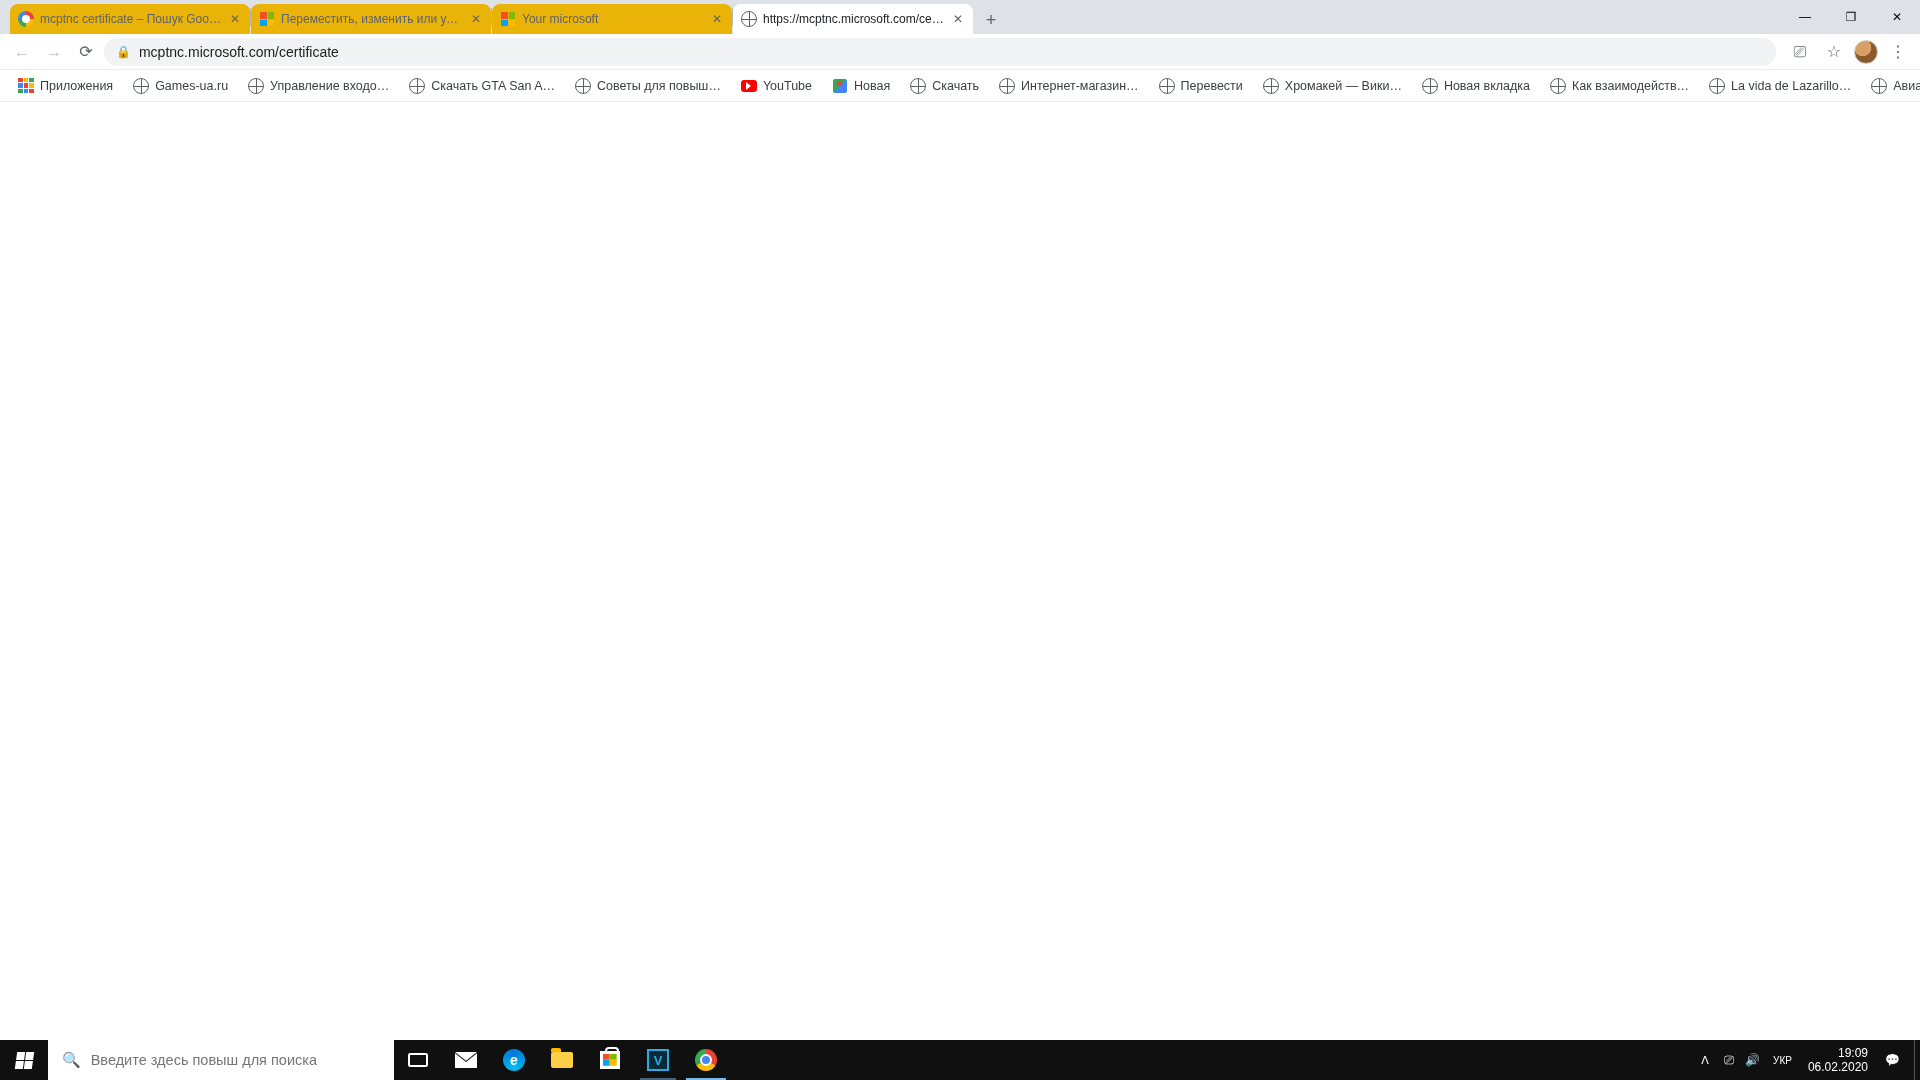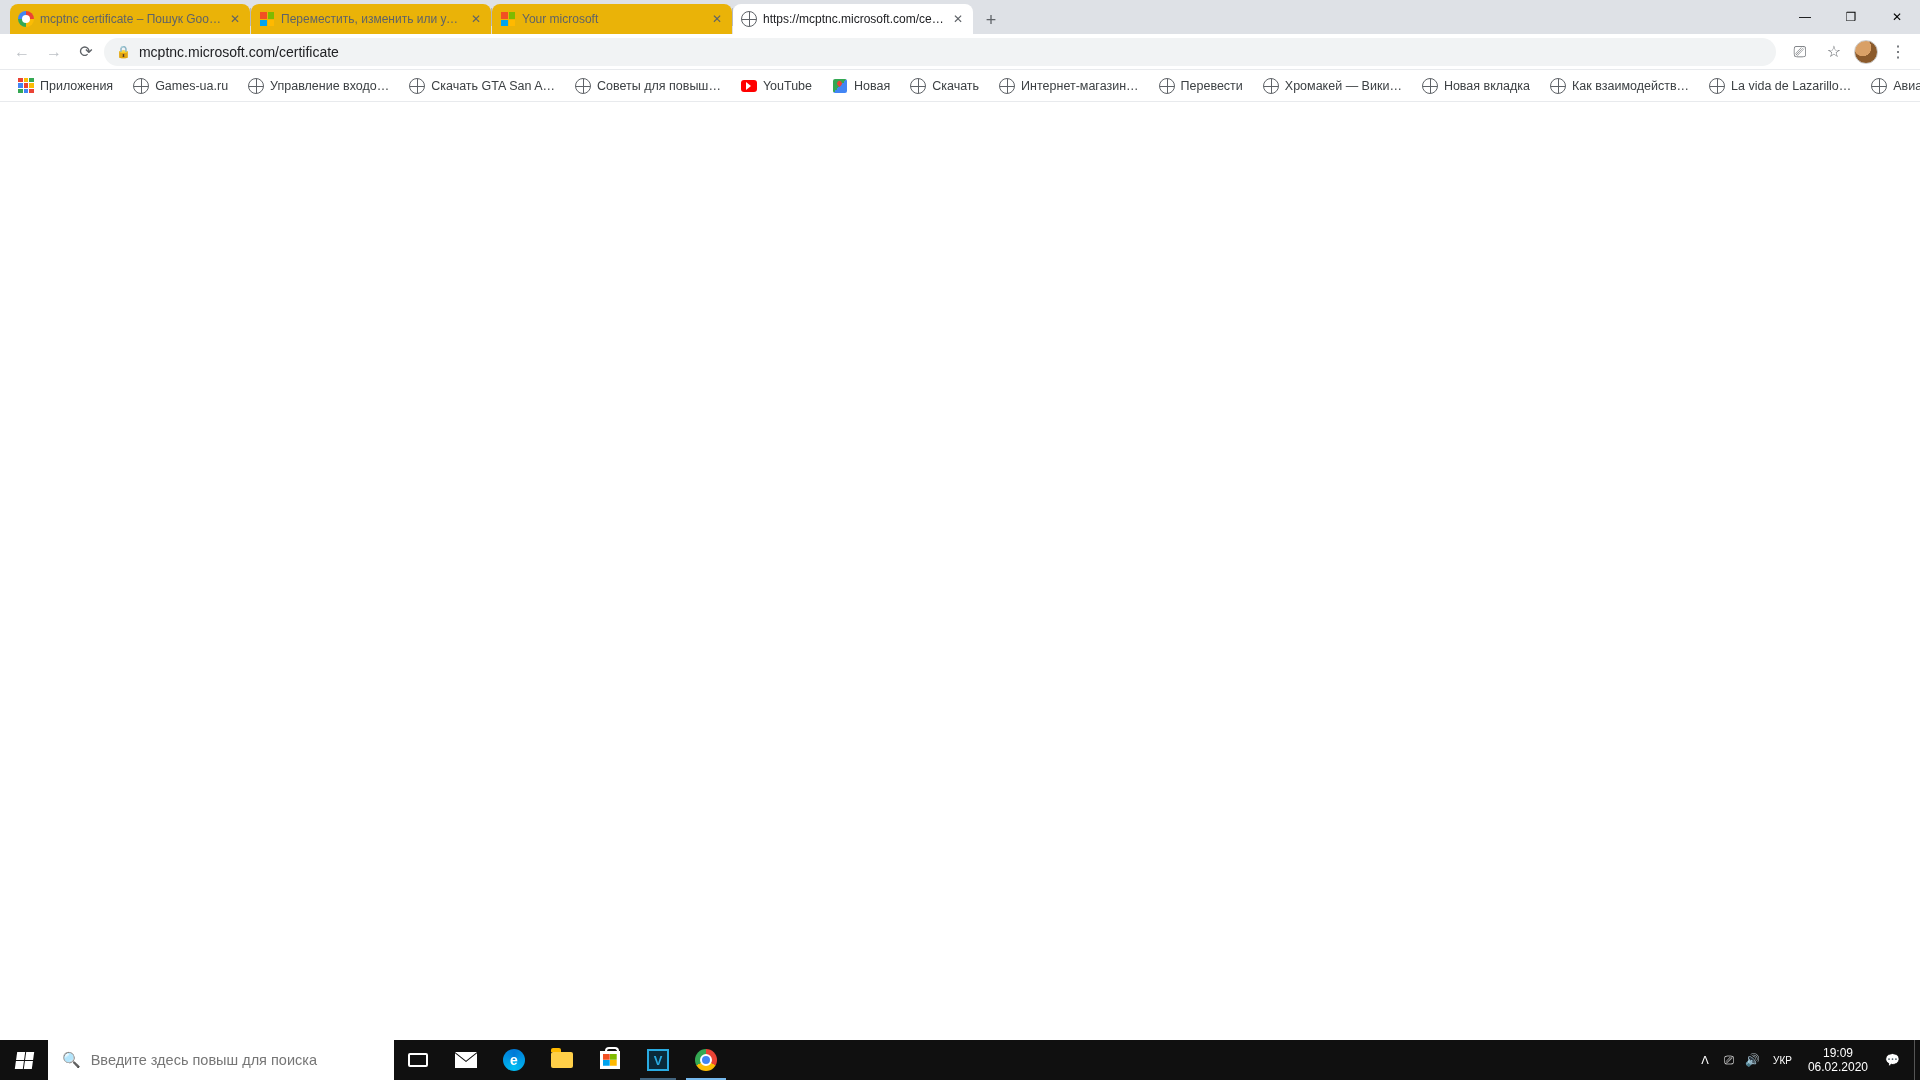--- a/index.html
+++ b/index.html
@@ -139,21 +139,21 @@
   .ti-store{width:20px;height:18px;background:#fff;position:relative;}
   .ti-store::before{content:"";position:absolute;top:-4px;left:5px;width:10px;height:6px;border:2px solid #fff;border-bottom:none;border-radius:4px 4px 0 0;}
   .ti-store::after{content:"";position:absolute;inset:3px;display:grid;grid-template-columns:1fr 1fr;grid-template-rows:1fr 1fr;gap:1px;background:linear-gradient(#f25022,#f25022) 0 0/48% 48% no-repeat,linear-gradient(#7fba00,#7fba00) 100% 0/48% 48% no-repeat,linear-gradient(#00a4ef,#00a4ef) 0 100%/48% 48% no-repeat,linear-gradient(#ffb900,#ffb900) 100% 100%/48% 48% no-repeat;}
   .ti-v{width:22px;height:22px;border:2px solid #29abe2;color:#29abe2;display:flex;align-items:center;justify-content:center;font-weight:bold;font-size:13px;background:#0a2a3a;}
   .ti-chrome{width:22px;height:22px;border-radius:50%;background:conic-gradient(#ea4335 0 120deg,#fbbc05 0 240deg,#34a853 0 360deg);position:relative;}
   .ti-chrome::after{content:"";position:absolute;inset:5px;background:#4285f4;border:2px solid #fff;border-radius:50%;}
   .task-btn.running::before{content:"";position:absolute;bottom:0;left:6px;right:6px;height:2px;background:#76b9ed;opacity:.5;}
 
   .tray{margin-left:auto;display:flex;align-items:center;height:40px;color:#fff;font-size:12px;}
   .tray-icon{width:24px;height:40px;display:flex;align-items:center;justify-content:center;}
-  .tray-clock{display:flex;flex-direction:column;align-items:center;justify-content:center;padding:0 8px;line-height:14px;font-size:12px;}
+  .tray-clock{display:flex;flex-direction:column;align-items:flex-end;justify-content:center;padding:0 8px;line-height:14px;font-size:12px;}
   .tray-lang{padding:0 8px;font-size:10px;}
   .tray-show-desktop{width:6px;height:40px;border-left:1px solid #555;margin-left:4px;}
   .tray-notif{width:34px;height:40px;display:flex;align-items:center;justify-content:center;}
   .chevron-up-icon{font-size:11px;}
 </style>
 </head>
 <body>
 
 <div class="tab-strip">
   <div class="tab">

